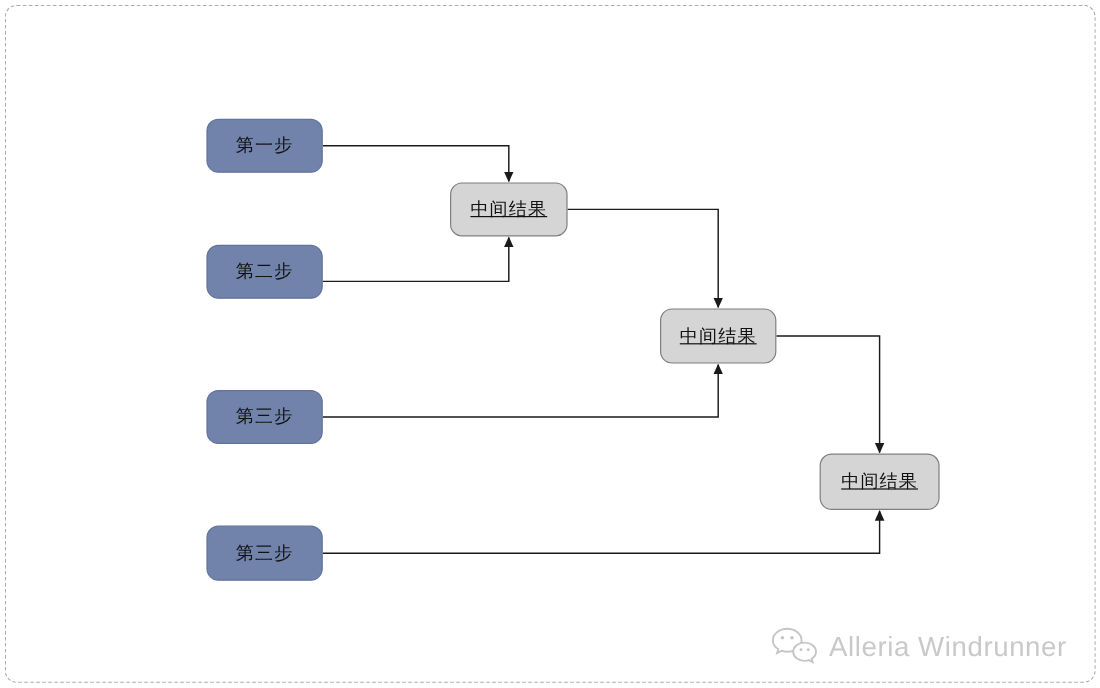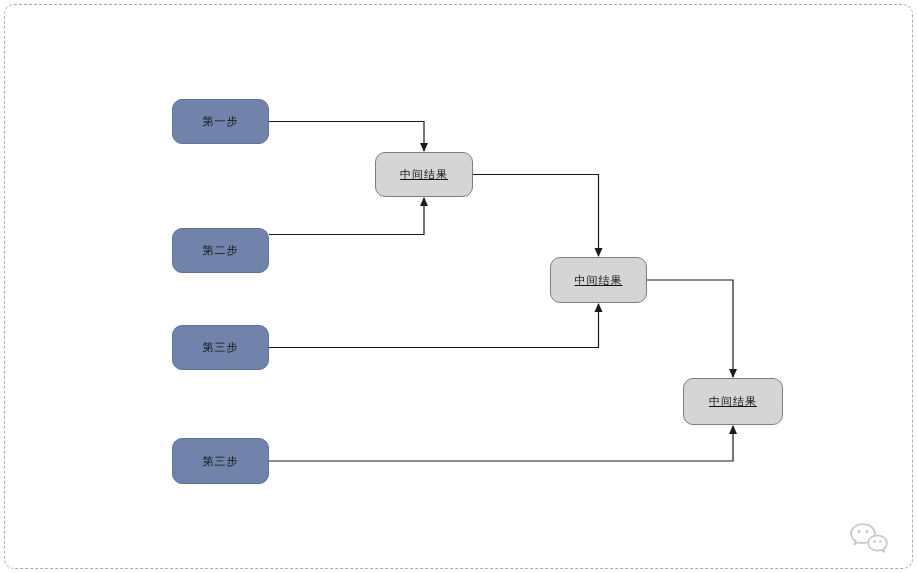--- a/index.html
+++ b/index.html
@@ -31,21 +31,21 @@
     top: 0;
     width: 917px;
     height: 573px;
   }
   .node {
     position: absolute;
     display: flex;
     align-items: center;
     justify-content: center;
     border-radius: 10px;
-    font-size: 11px;
+    font-size: 15px;
     color: #111111;
     letter-spacing: 1px;
     box-sizing: border-box;
   }
   .node.step {
     background: #7183aa;
     border: 1px solid #61729b;
   }
   .node.result {
     background: #d5d5d5;
@@ -88,21 +88,21 @@
         <path d="M473,174.5 L598.5,174.5 L598.5,256" fill="none" stroke="#1a1a1a" stroke-width="1.2" marker-end="url(#arrowhead)"></path>
         <path d="M269,347.5 L598.5,347.5 L598.5,304" fill="none" stroke="#1a1a1a" stroke-width="1.2" marker-end="url(#arrowhead)"></path>
         <path d="M647,280 L733,280 L733,377" fill="none" stroke="#1a1a1a" stroke-width="1.2" marker-end="url(#arrowhead)"></path>
         <path d="M269,461 L733,461 L733,426" fill="none" stroke="#1a1a1a" stroke-width="1.2" marker-end="url(#arrowhead)"></path>
       </g>
   </svg>
 
   <div id="nodes">
       <div class="node step" style="left: 172px; top: 99px; width: 97px; height: 45px;">第一步</div>
       <div class="node result" style="left: 375px; top: 152px; width: 98px; height: 45px;">中间结果</div>
-      <div class="node step" style="left: 172px; top: 228px; width: 97px; height: 45px;">第二步</div>
+      <div class="node step" style="left: 172px; top: 204px; width: 97px; height: 45px;">第二步</div>
       <div class="node result" style="left: 550px; top: 257px; width: 97px; height: 46px;">中间结果</div>
       <div class="node step" style="left: 172px; top: 325px; width: 97px; height: 45px;">第三步</div>
       <div class="node result" style="left: 683px; top: 378px; width: 100px; height: 47px;">中间结果</div>
       <div class="node step" style="left: 172px; top: 438px; width: 97px; height: 46px;">第三步</div>
     </div>
 
   <div class="watermark">
     <span>
       <svg width="40" height="36" viewBox="0 0 40 36">
         <g fill="#ffffff" stroke="#c6c6c6" stroke-width="1.6">
@@ -110,15 +110,16 @@
           <path d="M28.5,14.5 C23.3,14.5 19,17.9 19,22.1 C19,26.3 23.3,29.7 28.5,29.7 C29.8,29.7 31,29.5 32.1,29.1 L35.2,30.7 L34.4,28.1 C36.6,26.7 38,24.5 38,22.1 C38,17.9 33.7,14.5 28.5,14.5 Z"></path>
         </g>
         <g fill="#c6c6c6" stroke="none">
           <circle cx="10" cy="10.5" r="1.5"></circle>
           <circle cx="18" cy="10.5" r="1.5"></circle>
           <circle cx="25.5" cy="20.5" r="1.2"></circle>
           <circle cx="31.5" cy="20.5" r="1.2"></circle>
         </g>
       </svg>
     </span>
+    <span>Alleria Windrunner</span>
   </div>
 
 </div>
 
 </body></html>

